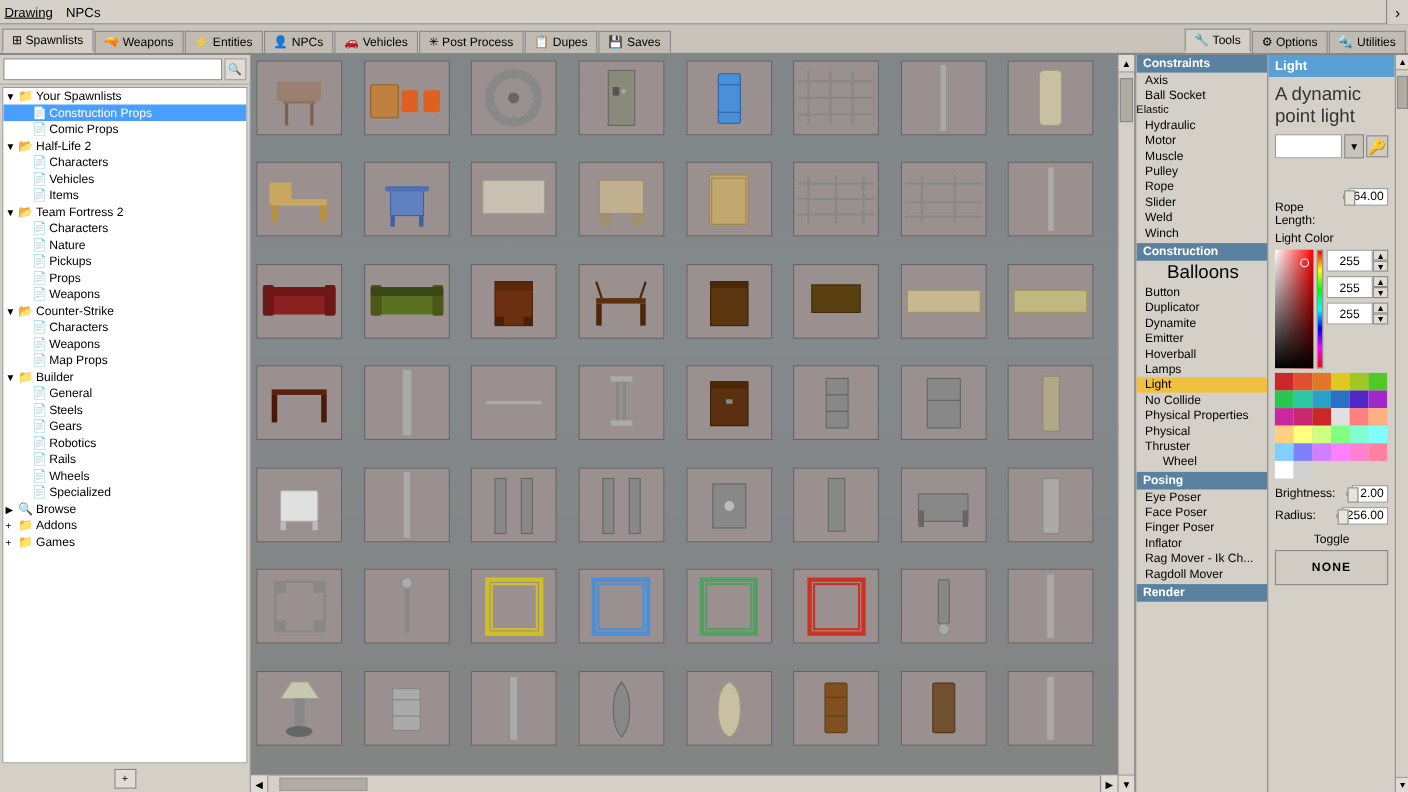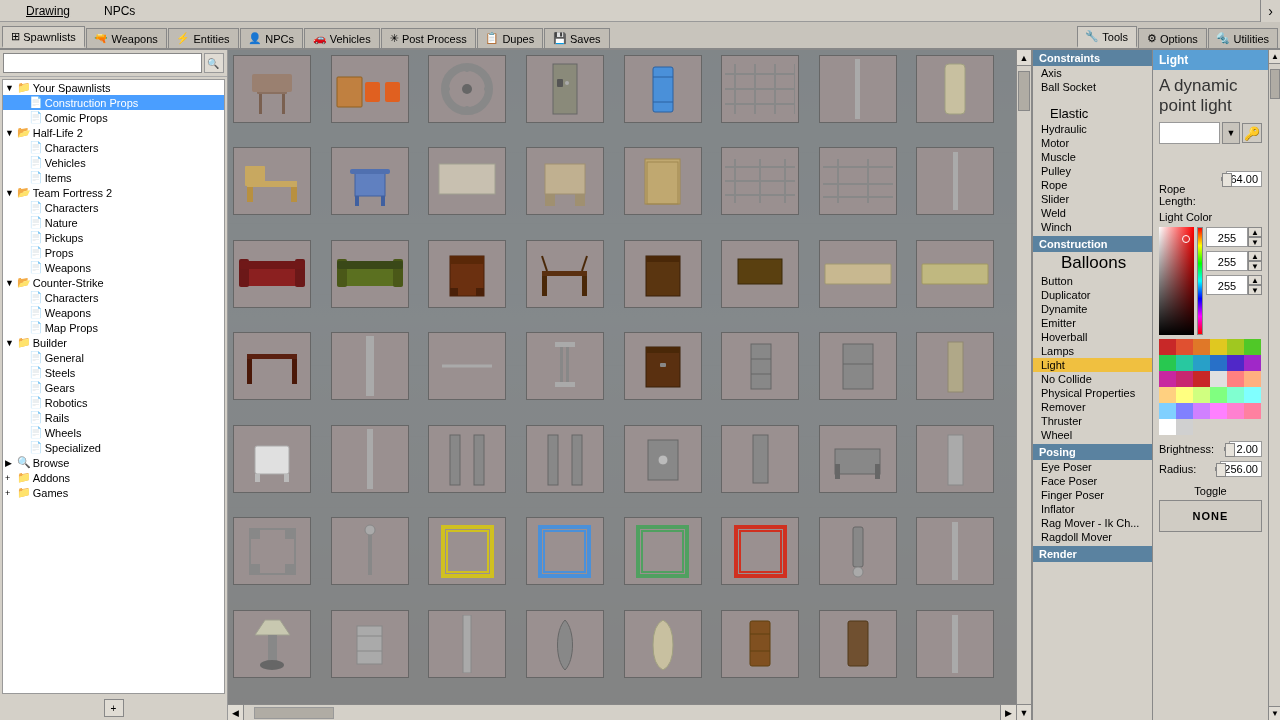--- a/index.html
+++ b/index.html
@@ -7,21 +7,21 @@
 
     
     ::-webkit-scrollbar { width: 12px; }
     ::-webkit-scrollbar-track { background: #d4d0c8; }
     ::-webkit-scrollbar-thumb { background: #a0a0a0; border: 1px solid #888; }
   </style>
 </head>
 <body>
 
 <div style="background:#d4d0c8; height:22px; display:flex; align-items:center; border-bottom:1px solid #999; position:relative;">
-  <span style="font-size:12px; padding:0 26px; cursor:pointer;text-decoration:underline;">Drawing</span>
+  <span style="font-size:12px; padding:0 4px; cursor:pointer;text-decoration:underline;">Drawing</span>
   <span style="font-size:12px; padding:0 8px; cursor:pointer;">NPCs</span>
   <div style="position:absolute; right:0; top:0; width:20px; height:22px; background:#d4d0c8; border-left:1px solid #888; display:flex; align-items:center; justify-content:center; cursor:pointer; font-size:14px;">›</div>
 </div>
 
 <div style="background:#c8c4bc; height:28px; display:flex; align-items:flex-end; padding: 0 2px; border-bottom:2px solid #888;">
 
   <div style="display:flex;align-items:center;gap:3px;padding:3px 8px;background:#d4d0c8;border:1px solid #888;border-bottom:2px solid #d4d0c8;cursor:pointer;font-size:11px;margin-right:1px;">
     <span style="font-size:11px;">⊞</span>
     <span>Spawnlists</span>
   </div>
@@ -634,44 +634,44 @@
 
     <div style="display:flex; height:100%;">
 
       <div style="width:120px; border-right:1px solid #888; display:flex; flex-direction:column; overflow:hidden;">
 
         <div style="flex:1; overflow-y:auto;">
 
           <div style="background:#5a82a0;color:white;padding:2px 6px;font-size:11px;font-weight:bold;">Constraints</div>
           <div style="padding:1px 8px;font-size:11px;cursor:pointer;color:#000;">Axis</div>
           <div style="padding:1px 8px;font-size:11px;cursor:pointer;color:#000;">Ball Socket</div>
-          <div style="padding:1px 17px;font-size:13px;cursor:pointer;color:#000;margin-top:11px;">Elastic</div>
+          <div style="padding:1px 0;font-size:10px;cursor:pointer;color:#000;">Elastic</div>
           <div style="padding:1px 8px;font-size:11px;cursor:pointer;color:#000;">Hydraulic</div>
           <div style="padding:1px 8px;font-size:11px;cursor:pointer;color:#000;">Motor</div>
           <div style="padding:1px 8px;font-size:11px;cursor:pointer;color:#000;">Muscle</div>
           <div style="padding:1px 8px;font-size:11px;cursor:pointer;color:#000;">Pulley</div>
           <div style="padding:1px 8px;font-size:11px;cursor:pointer;color:#000;">Rope</div>
           <div style="padding:1px 8px;font-size:11px;cursor:pointer;color:#000;">Slider</div>
           <div style="padding:1px 8px;font-size:11px;cursor:pointer;color:#000;">Weld</div>
           <div style="padding:1px 8px;font-size:11px;cursor:pointer;color:#000;">Winch</div>
 
           <div style="background:#5a82a0;color:white;padding:2px 6px;font-size:11px;font-weight:bold;margin-top:2px;">Construction</div>
           <div style="padding:1px 8px;font-size:17px;cursor:pointer;color:#000;margin-left:20px;">Balloons</div>
           <div style="padding:1px 8px;font-size:11px;cursor:pointer;color:#000;">Button</div>
           <div style="padding:1px 8px;font-size:11px;cursor:pointer;color:#000;">Duplicator</div>
           <div style="padding:1px 8px;font-size:11px;cursor:pointer;color:#000;">Dynamite</div>
           <div style="padding:1px 8px;font-size:11px;cursor:pointer;color:#000;">Emitter</div>
           <div style="padding:1px 8px;font-size:11px;cursor:pointer;color:#000;">Hoverball</div>
           <div style="padding:1px 8px;font-size:11px;cursor:pointer;color:#000;">Lamps</div>
           <div style="padding:1px 8px;font-size:11px;cursor:pointer;color:#000;background:#f0c040;">Light</div>
           <div style="padding:1px 8px;font-size:11px;cursor:pointer;color:#000;">No Collide</div>
           <div style="padding:1px 8px;font-size:11px;cursor:pointer;color:#000;">Physical Properties</div>
-          <div style="padding:1px 8px;font-size:11px;cursor:pointer;color:#000;">Remover</div>
+          <div style="padding:1px 8px;font-size:11px;cursor:pointer;color:#000;">Physical</div>
           <div style="padding:1px 8px;font-size:11px;cursor:pointer;color:#000;">Thruster</div>
-          <div style="padding:1px 8px;font-size:11px;cursor:pointer;color:#000;">Wheel</div>
+          <div style="padding:1px 24px;font-size:11px;cursor:pointer;color:#000;">Wheel</div>
 
           <div style="background:#5a82a0;color:white;padding:2px 6px;font-size:11px;font-weight:bold;margin-top:2px;">Posing</div>
           <div style="padding:1px 8px;font-size:11px;cursor:pointer;color:#000;">Eye Poser</div>
           <div style="padding:1px 8px;font-size:11px;cursor:pointer;color:#000;">Face Poser</div>
           <div style="padding:1px 8px;font-size:11px;cursor:pointer;color:#000;">Finger Poser</div>
           <div style="padding:1px 8px;font-size:11px;cursor:pointer;color:#000;">Inflator</div>
           <div style="padding:1px 8px;font-size:11px;cursor:pointer;color:#000;">Rag Mover - Ik Ch...</div>
           <div style="padding:1px 8px;font-size:11px;cursor:pointer;color:#000;">Ragdoll Mover</div>
 
           <div style="background:#5a82a0;color:white;padding:2px 6px;font-size:11px;font-weight:bold;margin-top:2px;">Render</div>

